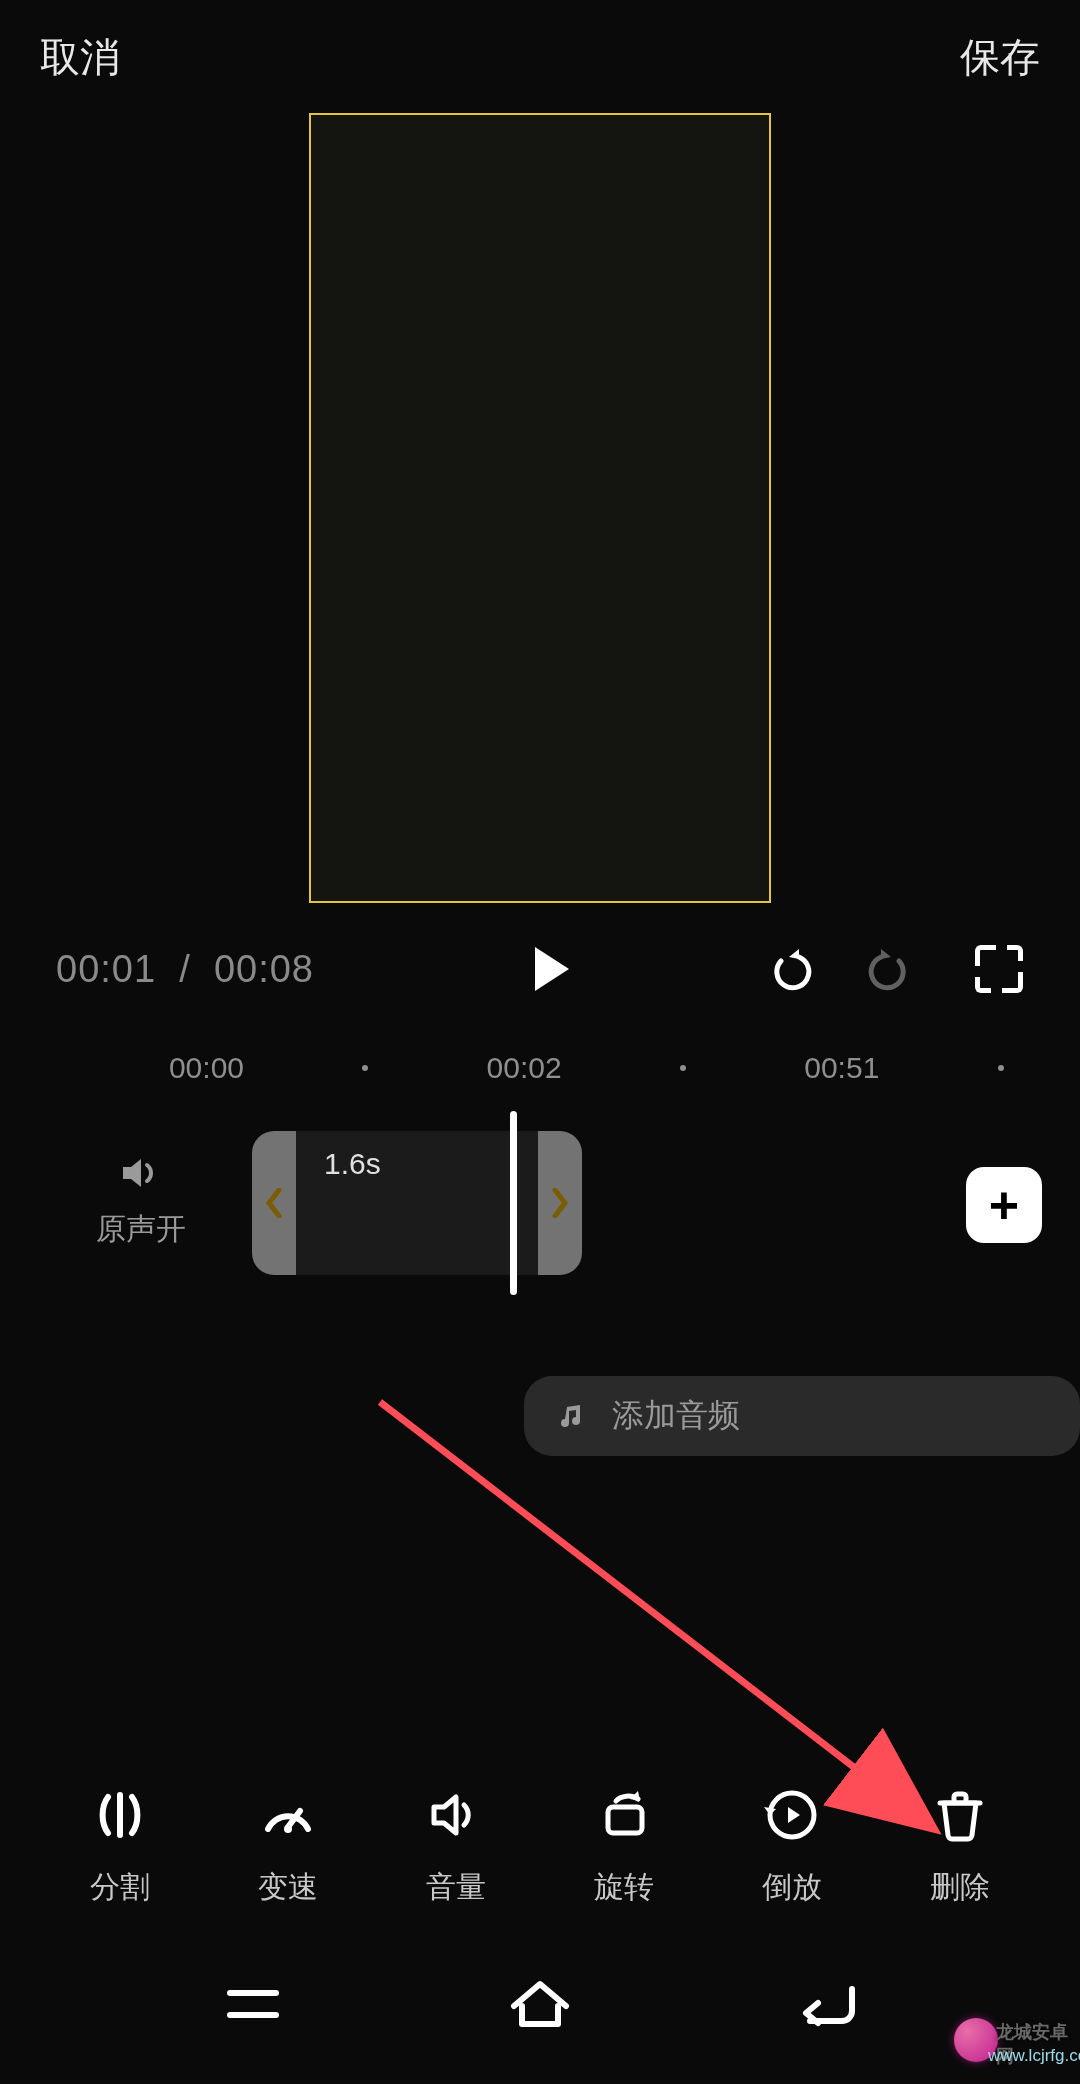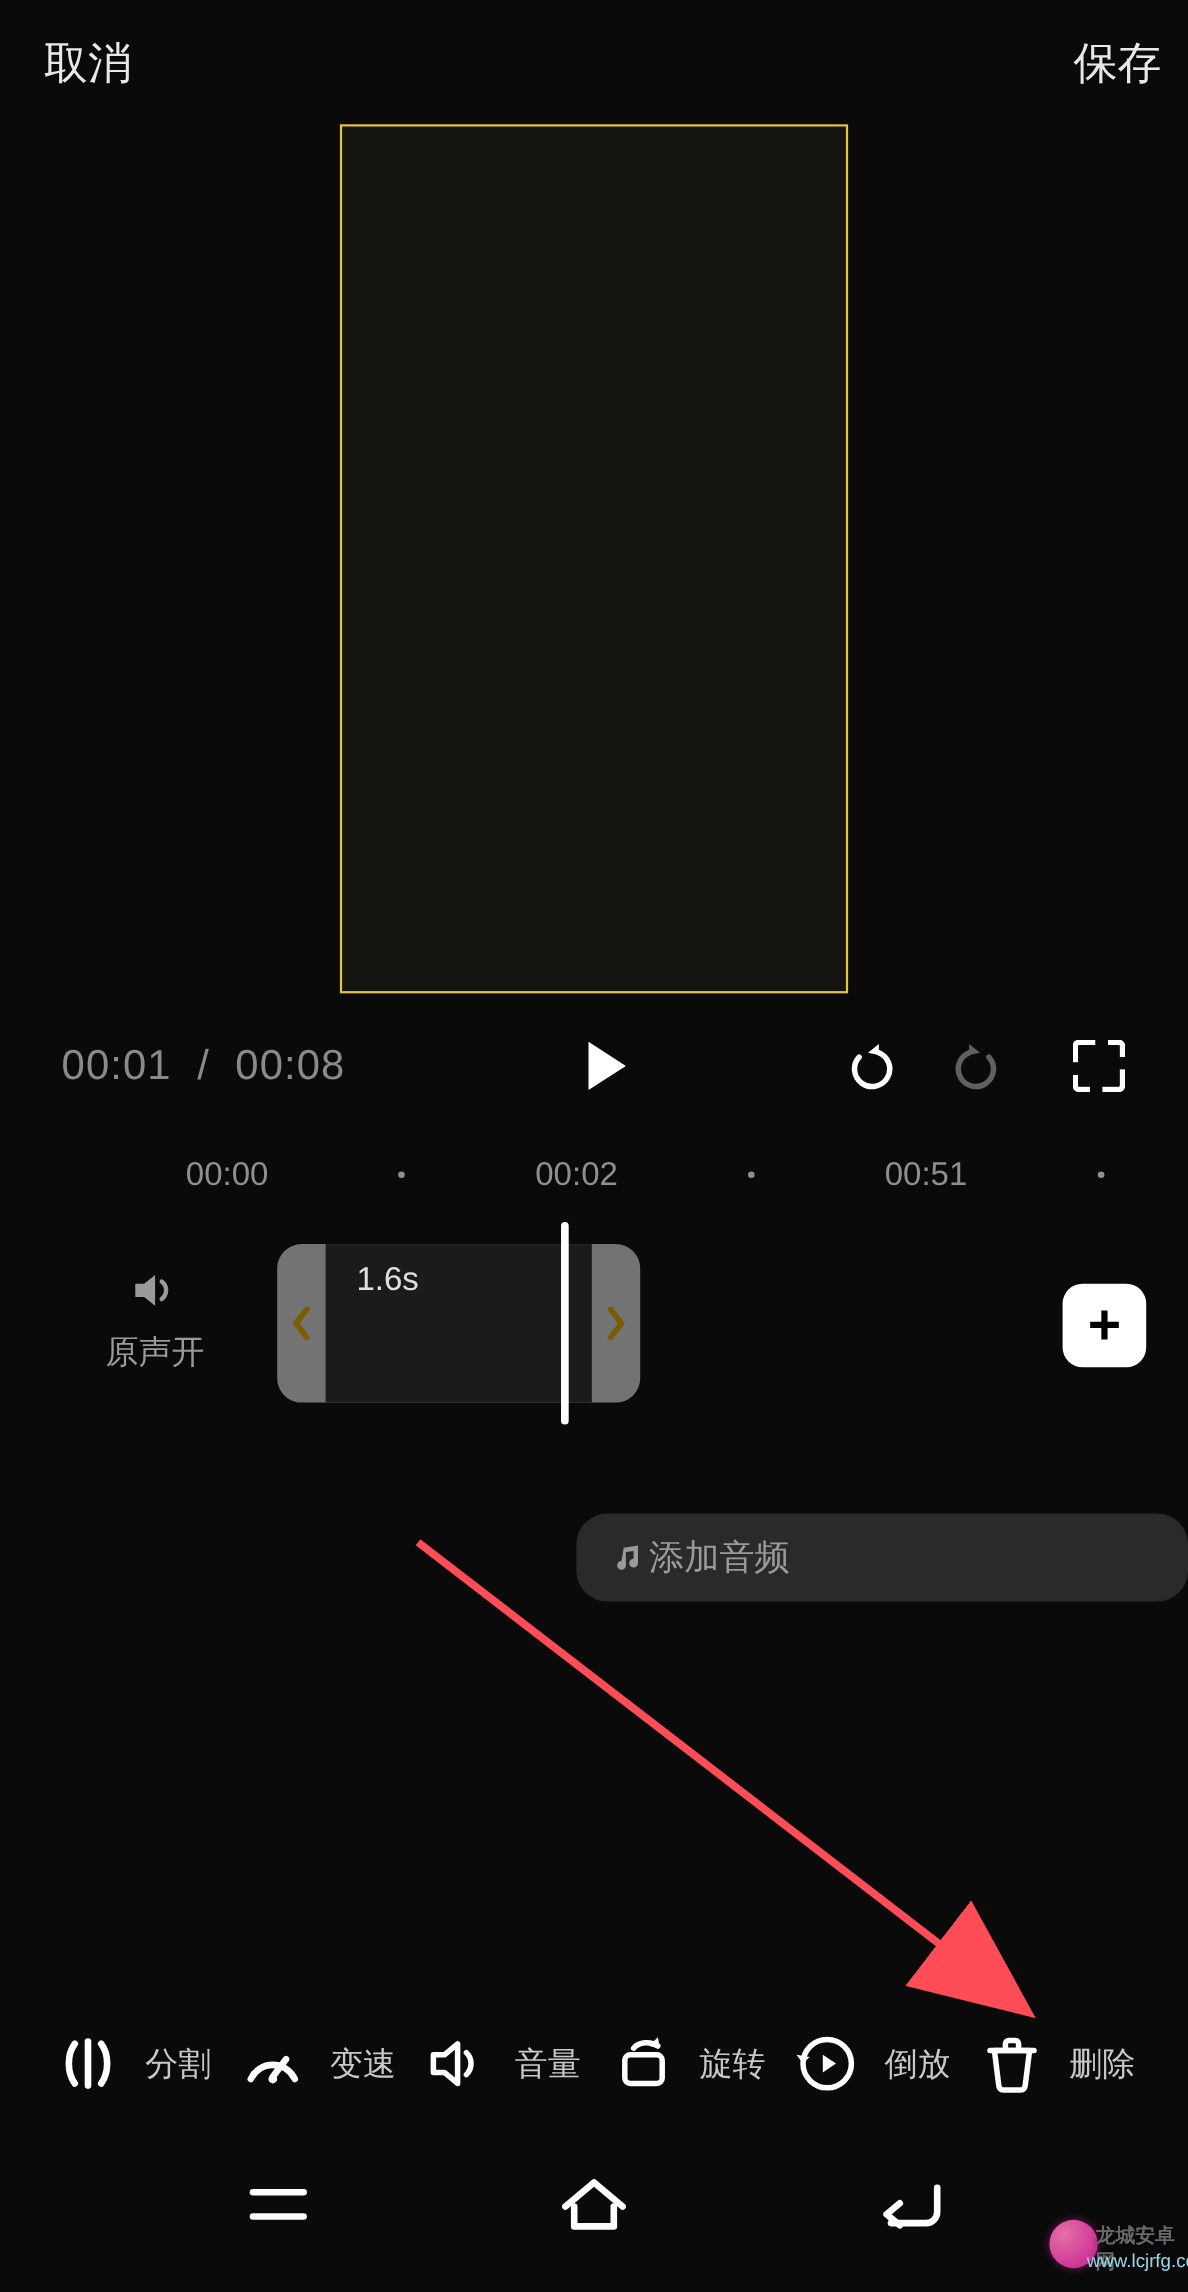--- a/index.html
+++ b/index.html
@@ -11,21 +11,21 @@
   color: #fff;
   overflow: hidden;
   position: relative;
 }
 
 
 .header {
   display: flex;
   justify-content: space-between;
   align-items: center;
-  padding: 30px 24px 20px 40px;
+  padding: 30px 40px 20px 40px;
 }
 .header-btn {
   font-size: 40px;
   color: #e8e8e8;
   background: none;
   border: none;
   cursor: pointer;
 }
 
 
@@ -175,21 +175,21 @@
 .audio-track {
   position: absolute;
   left: 524px;
   top: 1376px;
   right: 0;
   height: 80px;
   background: #2a2a2a;
   display: flex;
   align-items: center;
   padding-left: 34px;
-  gap: 6px;
+  gap: 28px;
   color: #9a9a9a;
   font-size: 32px;
   border-radius: 28px;
 }
 
 
 .arrow-svg {
   position: absolute;
   left: 370px;
   top: 1392px;
@@ -199,21 +199,21 @@
 
 .tools {
   position: absolute;
   bottom: 176px;
   left: 0; right: 0;
   display: flex;
   justify-content: space-around;
   padding: 0 36px;
 }
 .tool {
-  display: flex; flex-direction: row; align-items: center;
+  display: flex; flex-direction: column; align-items: center;
   gap: 20px;
   cursor: pointer;
   justify-content: space-between;
 }
 .tool-icon {
   width: 64px; height: 64px;
   display: flex; align-items: center; justify-content: center;
 }
 .tool-label {
   font-size: 30px; color: #c8c8c8;

